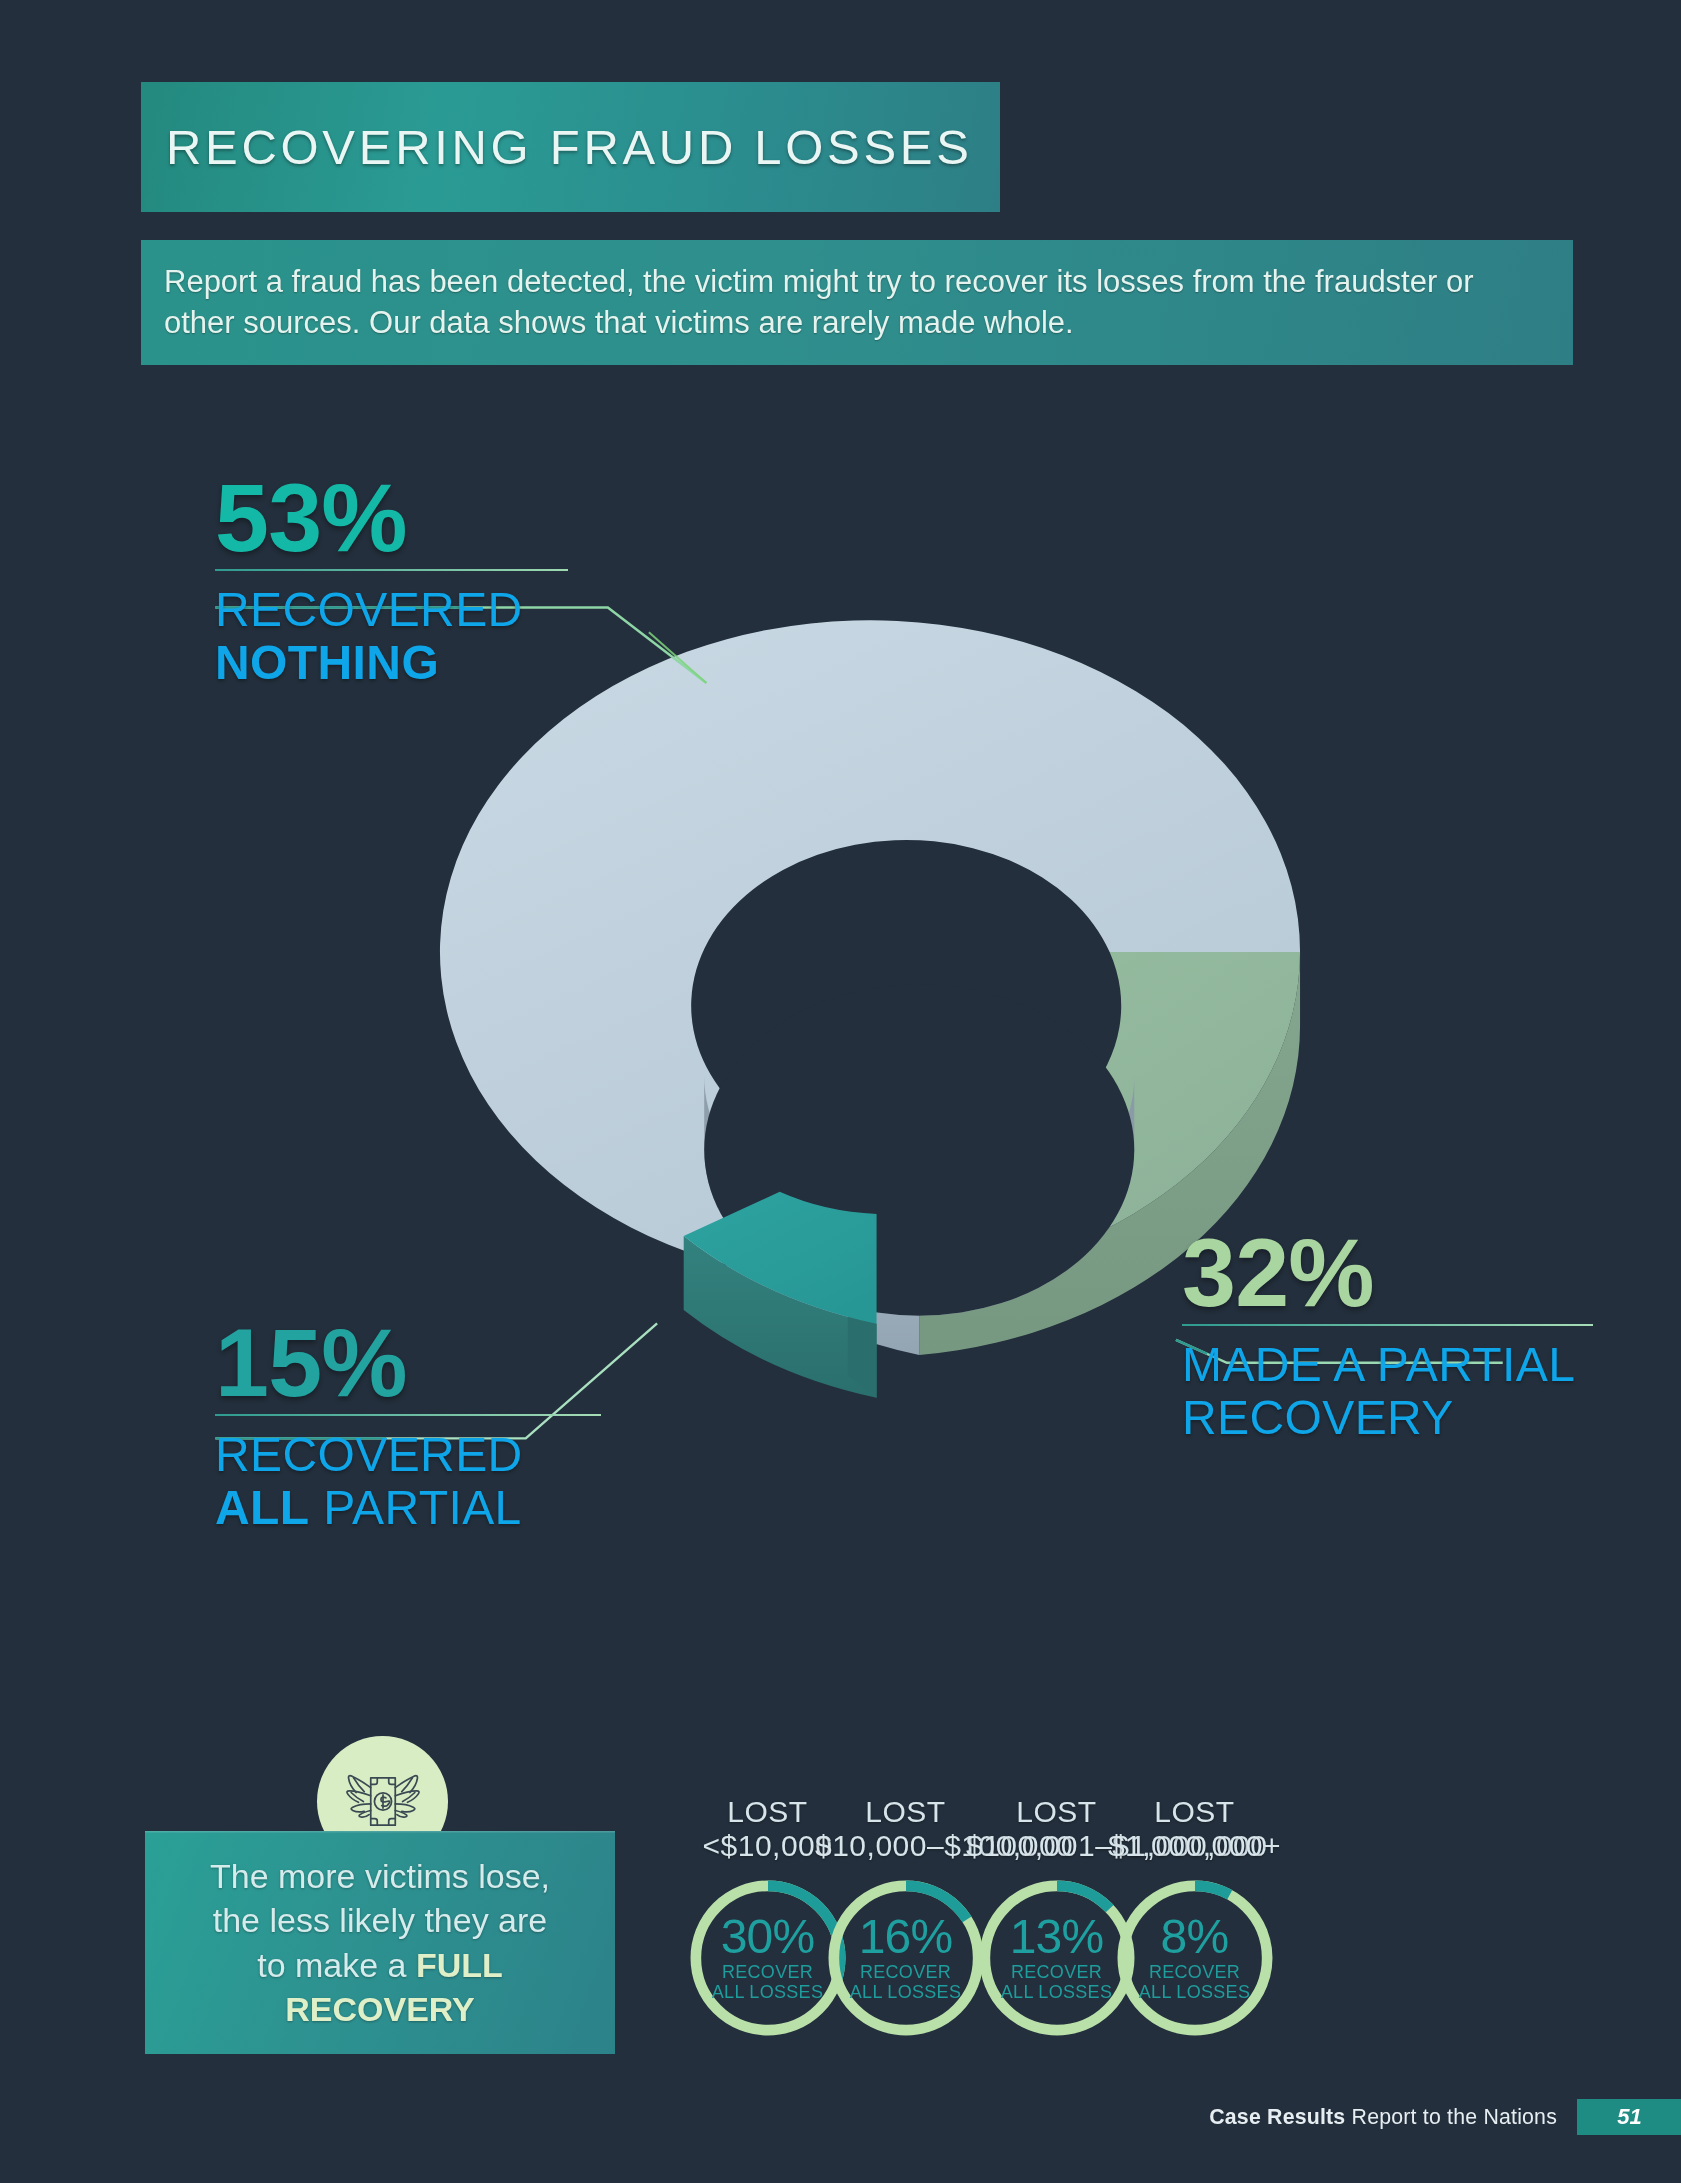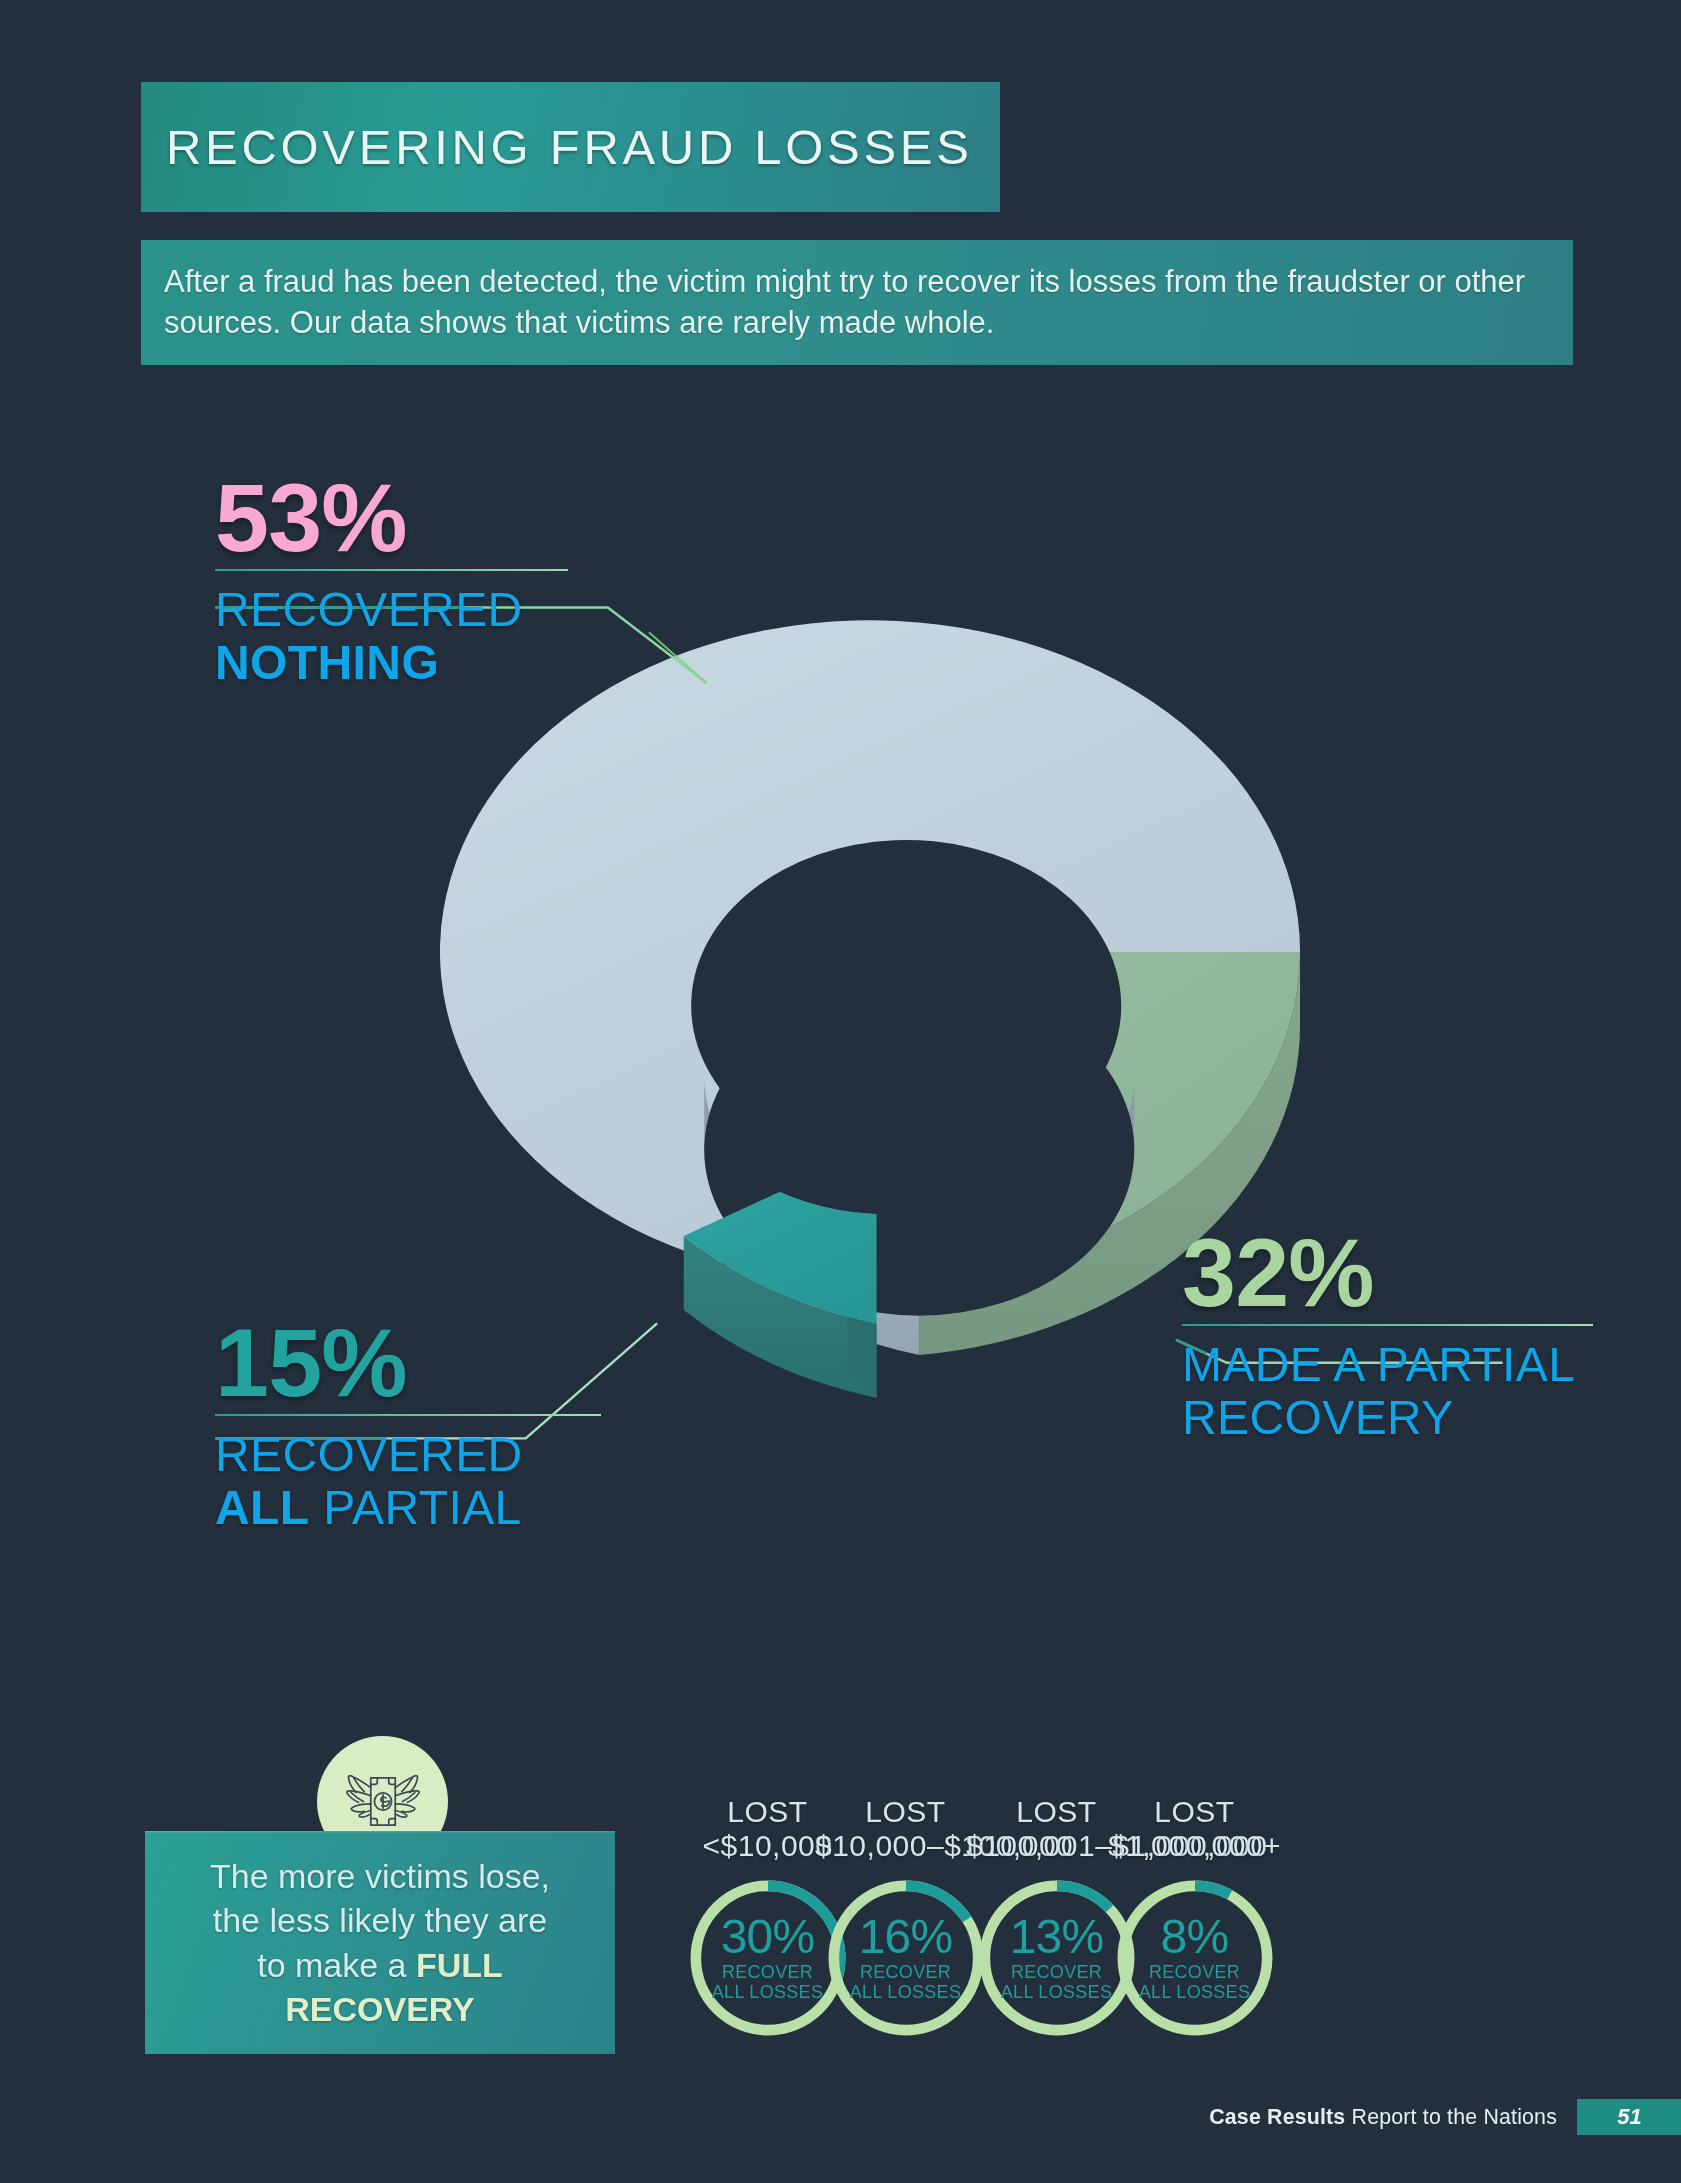--- a/index.html
+++ b/index.html
@@ -42,21 +42,21 @@
   }
   .callout .rule{height:2.5px;margin:8.2px 0 11.5px 0;}
   .callout .lbl{
     font-size:48px;line-height:1.12;letter-spacing:0.4px;
     color:#0ea5e9;font-weight:400;
     text-shadow:0 1.6px 3.3px rgba(0,0,0,.3);
   }
   .callout .lbl b{font-weight:700;}
 
   #callout-53{left:215px;top:475px;width:353px;}
-  #callout-53 .big{color:#f9a8d4;}
+  #callout-53 .big{color:#14b8a6;}
   #callout-53 .rule{background:linear-gradient(90deg,#2e9a90,#9fd9b0);}
 
   #callout-15{left:215px;top:1320px;width:386px;}
   #callout-15 .big{color:#22a3a0;}
   #callout-15 .rule{background:linear-gradient(90deg,#2e9a90,#a7ddb6);}
 
   #callout-32{left:1182px;top:1230px;width:411px;text-align:left;}
   #callout-32 .big{color:#a9d5a0;}
   #callout-32 .rule{background:linear-gradient(270deg,#a7ddb6,#2e9a90);}
 
@@ -111,21 +111,21 @@
   }
 </style>
 </head>
 <body>
 
 <div id="title-bar">
   <div id="title-text">RECOVERING FRAUD LOSSES</div>
 </div>
 
 <div id="subtitle-bar">
-  <div id="subtitle-text">After a fraud has been detected, the victim might try to recover its losses from the fraudster or other sources. Our data shows that victims are rarely made whole.</div>
+  <div id="subtitle-text">Report a fraud has been detected, the victim might try to recover its losses from the fraudster or other sources. Our data shows that victims are rarely made whole.</div>
 </div>
 
 <svg id="donut-chart" viewBox="0 0 1160 1080" xmlns="http://www.w3.org/2000/svg">
   <defs>
     <linearGradient id="gBlueTop" x1="0" y1="0" x2="0.6" y2="1">
       <stop offset="0%" stop-color="#c9d9e4"></stop>
         <stop offset="100%" stop-color="#b7c9d6"></stop>
     </linearGradient>
     <linearGradient id="gBlueSide" x1="0" y1="0" x2="0" y2="1">
       <stop offset="0%" stop-color="#a8b8c6"></stop>

